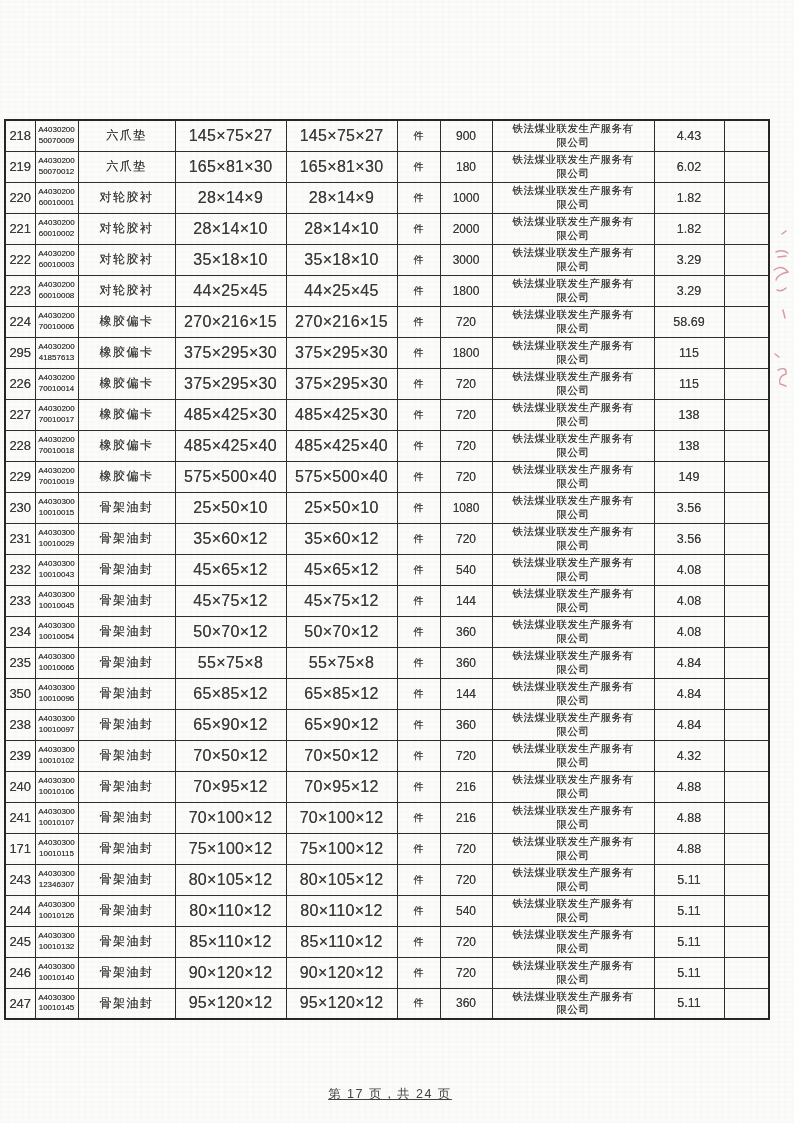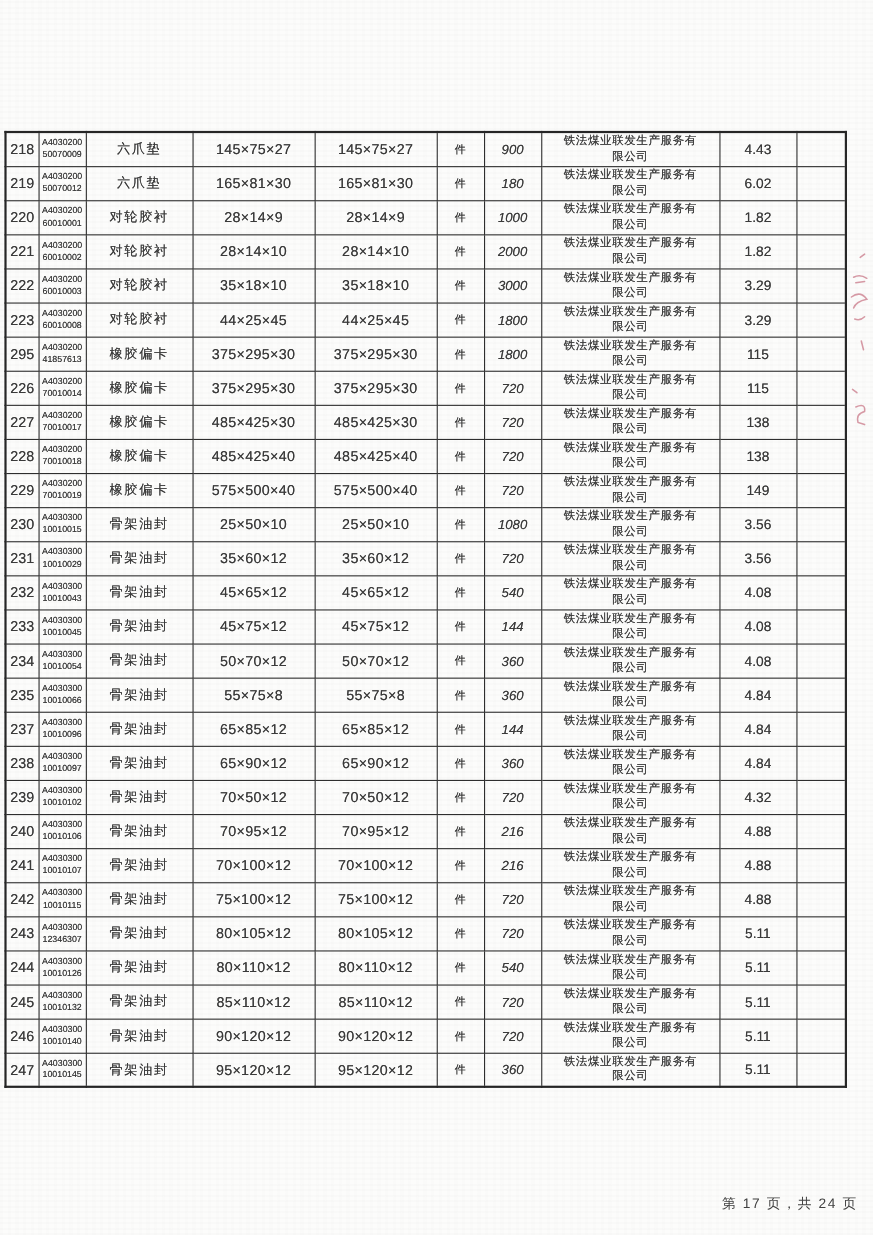--- a/index.html
+++ b/index.html
@@ -23,28 +23,28 @@
   table.parts td{
     border:1.4px solid #2e2e2e;
     text-align:center;vertical-align:middle;
     padding:0;overflow:hidden;
     text-shadow:0 0 0.45px rgba(70,70,70,0.85);
   }
   table.parts tr{height:31px;padding-left:28px;}
   .c-seq{font-size:13px;}
   .c-code{font-size:8px;line-height:1.3;letter-spacing:0;}
   .c-name{font-size:12px;letter-spacing:1.5px;margin-top:24px;}
-  .c-spec{font-size:13px;letter-spacing:0.3px;}
+  .c-spec{font-size:16px;letter-spacing:0.3px;}
   .c-unit{font-size:10px;}
-  .c-qty{font-size:12px;font-style:italic;}
+  .c-qty{font-size:12px;}
   .c-sup{font-size:10.5px;line-height:1.3;letter-spacing:0.5px;}
   .c-price{font-size:12.5px;}
   .page-footer{
     position:absolute;left:0;top:1086px;width:780px;
-    text-align:right;font-size:12.5px;letter-spacing:1.5px;color:#414141;
+    text-align:center;font-size:12.5px;letter-spacing:1.5px;color:#414141;text-decoration:underline;
   }
   .margin-marks{
     position:absolute;left:768px;top:228px;width:26px;height:170px;
     pointer-events:none;filter:blur(0.35px);
   }
 </style>
 </head>
 <body>
 
 <div class="scan-noise"></div>
@@ -165,20 +165,38 @@
   <td class="c-unit">件</td>
   <td class="c-qty">1800</td>
   <td class="c-sup">
     <div>铁法煤业联发生产服务有</div>
     <div>限公司</div>
   </td>
   <td class="c-price">3.29</td>
   <td class="c-note"></td>
 </tr>
 <tr>
+  <td class="c-seq">224</td>
+  <td class="c-code">
+    <div>A4030200</div>
+    <div>70010006</div>
+  </td>
+  <td class="c-name">橡胶偏卡</td>
+  <td class="c-spec">270×216×15</td>
+  <td class="c-spec">270×216×15</td>
+  <td class="c-unit">件</td>
+  <td class="c-qty">720</td>
+  <td class="c-sup">
+    <div>铁法煤业联发生产服务有</div>
+    <div>限公司</div>
+  </td>
+  <td class="c-price">58.69</td>
+  <td class="c-note"></td>
+</tr>
+<tr>
   <td class="c-seq">295</td>
   <td class="c-code">
     <div>A4030200</div>
     <div>41857613</div>
   </td>
   <td class="c-name">橡胶偏卡</td>
   <td class="c-spec">375×295×30</td>
   <td class="c-spec">375×295×30</td>
   <td class="c-unit">件</td>
   <td class="c-qty">1800</td>
@@ -363,21 +381,21 @@
   <td class="c-unit">件</td>
   <td class="c-qty">360</td>
   <td class="c-sup">
     <div>铁法煤业联发生产服务有</div>
     <div>限公司</div>
   </td>
   <td class="c-price">4.84</td>
   <td class="c-note"></td>
 </tr>
 <tr>
-  <td class="c-seq">237</td>
+  <td class="c-seq">350</td>
   <td class="c-code">
     <div>A4030300</div>
     <div>10010096</div>
   </td>
   <td class="c-name">骨架油封</td>
   <td class="c-spec">65×85×12</td>
   <td class="c-spec">65×85×12</td>
   <td class="c-unit">件</td>
   <td class="c-qty">144</td>
   <td class="c-sup">
@@ -453,21 +471,21 @@
   <td class="c-unit">件</td>
   <td class="c-qty">216</td>
   <td class="c-sup">
     <div>铁法煤业联发生产服务有</div>
     <div>限公司</div>
   </td>
   <td class="c-price">4.88</td>
   <td class="c-note"></td>
 </tr>
 <tr>
-  <td class="c-seq">242</td>
+  <td class="c-seq">171</td>
   <td class="c-code">
     <div>A4030300</div>
     <div>10010115</div>
   </td>
   <td class="c-name">骨架油封</td>
   <td class="c-spec">75×100×12</td>
   <td class="c-spec">75×100×12</td>
   <td class="c-unit">件</td>
   <td class="c-qty">720</td>
   <td class="c-sup">

